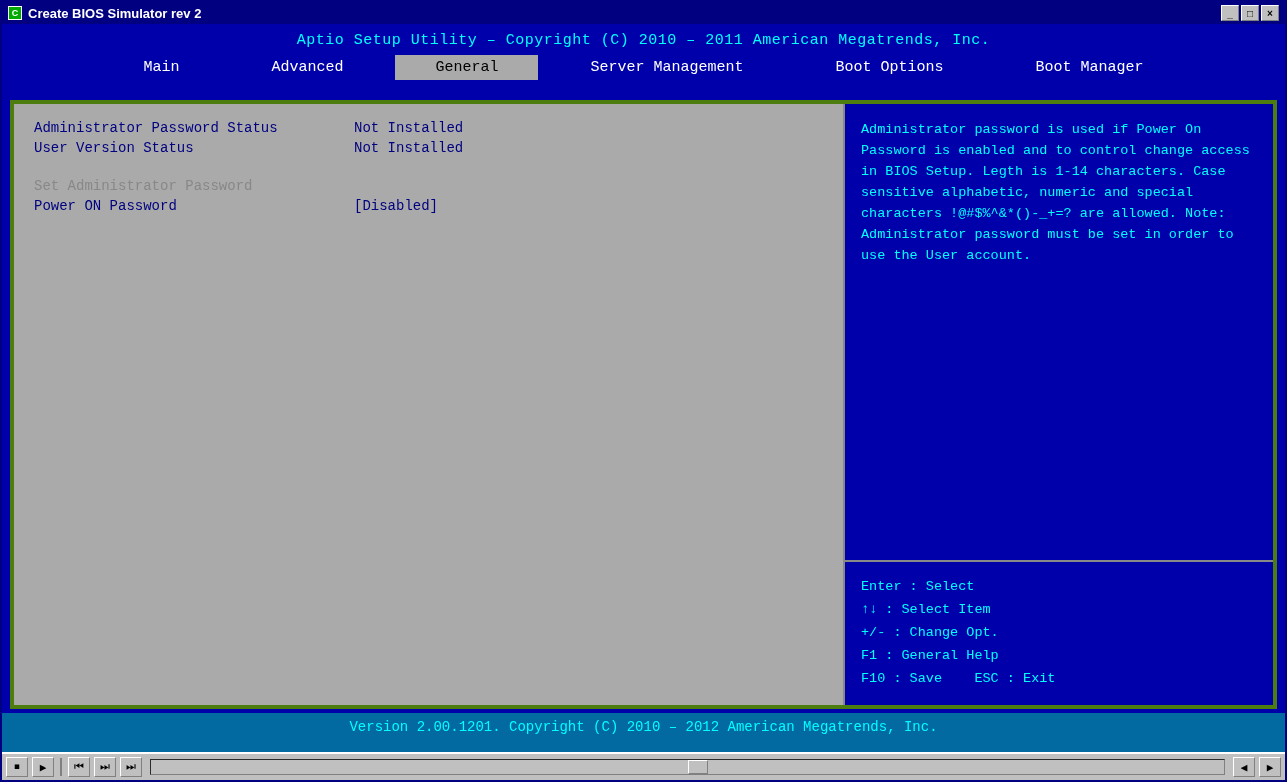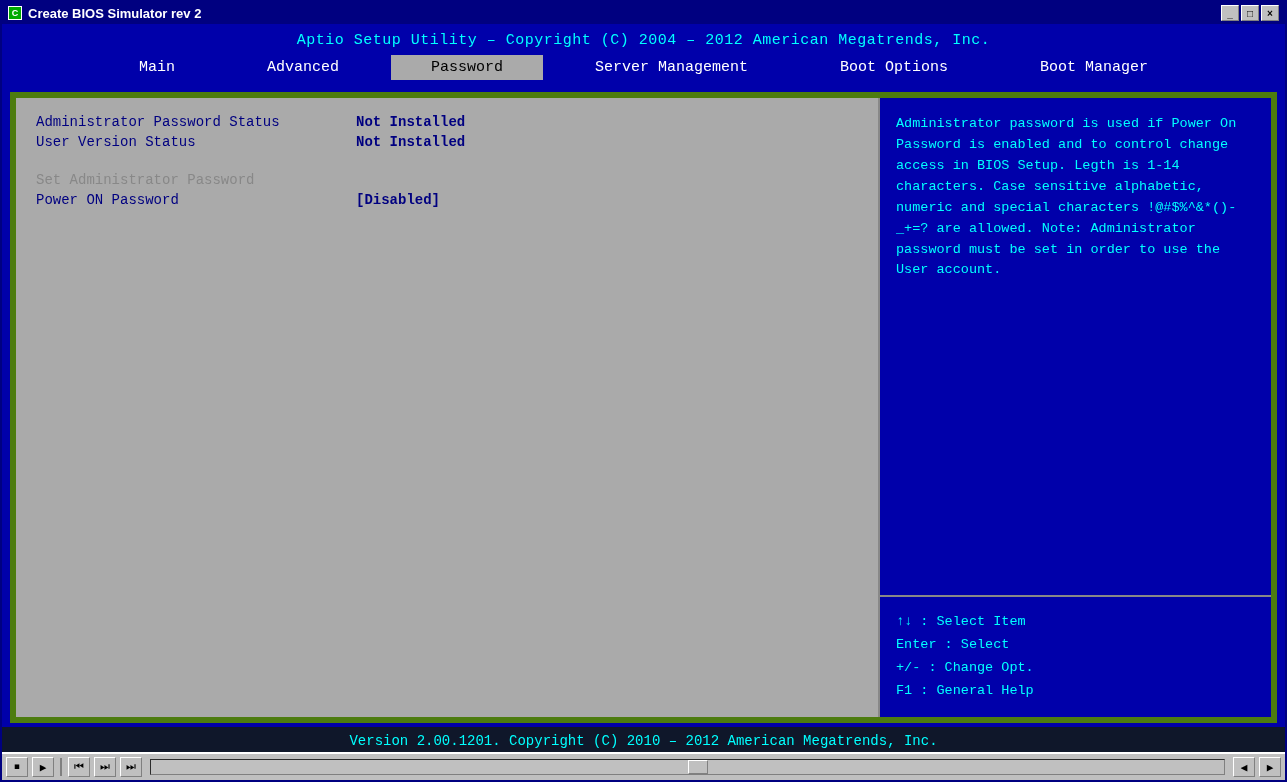--- a/index.html
+++ b/index.html
@@ -113,22 +113,22 @@
 
     .nav-tab.active {
       background: #aaaaaa;
       color: #000000;
     }
 
     
     .bios-content {
       flex: 1;
       display: flex;
-      margin: 8px 8px 4px 8px;
-      border: 6px solid #4d7c0f;
+      margin: 16px 8px 4px 8px;
+      border: 4px solid #4d7c0f;
       background: #ef4444;
     }
 
     
     .left-panel {
       flex: 1;
       background: #aaaaaa;
       padding: 16px 20px;
       border-right: 2px solid #888888;
     }
@@ -144,30 +144,30 @@
       color: #000080;
       min-width: 320px;
     }
 
     .setting-label.dimmed {
       color: #888888;
     }
 
     .setting-value {
       color: #000080;
-      font-weight: bold;
+      font-weight: normal;
     }
 
     .setting-spacer {
       height: 18px;
     }
 
     
     .right-panel {
-      width: 391px;
+      width: 428px;
       background: #0000aa;
       display: flex;
       flex-direction: column;
     }
 
     .help-text {
       padding: 16px 16px 12px 16px;
       color: #00ffff;
       font-size: 13.5px;
       font-family: 'Courier New', Courier, monospace;
@@ -179,24 +179,24 @@
     .key-help {
       padding: 14px 16px;
       color: #00ffff;
       font-size: 13.5px;
       font-family: 'Courier New', Courier, monospace;
       line-height: 1.7;
     }
 
     
     .bios-footer {
-      background: #0f172a;
+      background: #0369a1;
       color: #00ffff;
       text-align: center;
-      padding: 6px 0 3px;
+      padding: 6px 0 17px;
       font-size: 14px;
       font-family: 'Courier New', Courier, monospace;
       flex-shrink: 0;
     }
 
     
     .taskbar {
       background: #c0c0c0;
       height: 28px;
       border-top: 2px solid #ffffff;
@@ -267,27 +267,27 @@
     <div class="title-bar-controls">
       <div class="title-bar-btn">_</div>
       <div class="title-bar-btn">□</div>
       <div class="title-bar-btn">×</div>
     </div>
   </div>
 
   <div class="bios-container">
 
     <div class="bios-header">
-      <span>Aptio Setup Utility – Copyright (C) 2004 – 2012 American Megatrends, Inc.</span>
+      <span>Aptio Setup Utility – Copyright (C) 2010 – 2011 American Megatrends, Inc.</span>
     </div>
 
     <div class="bios-nav">
       <div class="nav-tab">Main</div>
       <div class="nav-tab">Advanced</div>
-      <div class="nav-tab active">Password</div>
+      <div class="nav-tab active">General</div>
       <div class="nav-tab">Server Management</div>
       <div class="nav-tab">Boot Options</div>
       <div class="nav-tab">Boot Manager</div>
     </div>
 
     <div class="bios-content">
 
       <div class="left-panel">
         <div class="setting-row">
           <span class="setting-label">Administrator Password Status</span>
@@ -305,24 +305,25 @@
           <span class="setting-label">Power ON Password</span>
           <span class="setting-value">[Disabled]</span>
         </div>
       </div>
 
       <div class="right-panel">
         <div class="help-text">
           <span>Administrator password is used if Power On Password is enabled and to control change access in BIOS Setup. Legth is 1-14 characters. Case sensitive alphabetic, numeric and special characters !@#$%^&amp;*()-_+=? are allowed. Note: Administrator password must be set in order to use the User account.</span>
         </div>
         <div class="key-help">
+          <div>Enter : Select</div>
           <div>↑↓ : Select Item</div>
-          <div>Enter : Select</div>
           <div>+/- : Change Opt.</div>
           <div>F1 : General Help</div>
+          <div>F10 : Save&nbsp;&nbsp;&nbsp;&nbsp;ESC : Exit</div>
         </div>
       </div>
     </div>
 
     <div class="bios-footer">
       <span>Version 2.00.1201. Copyright (C) 2010 – 2012 American Megatrends, Inc.</span>
     </div>
 
     <div class="taskbar">
       <div class="taskbar-btn">⏹</div>

